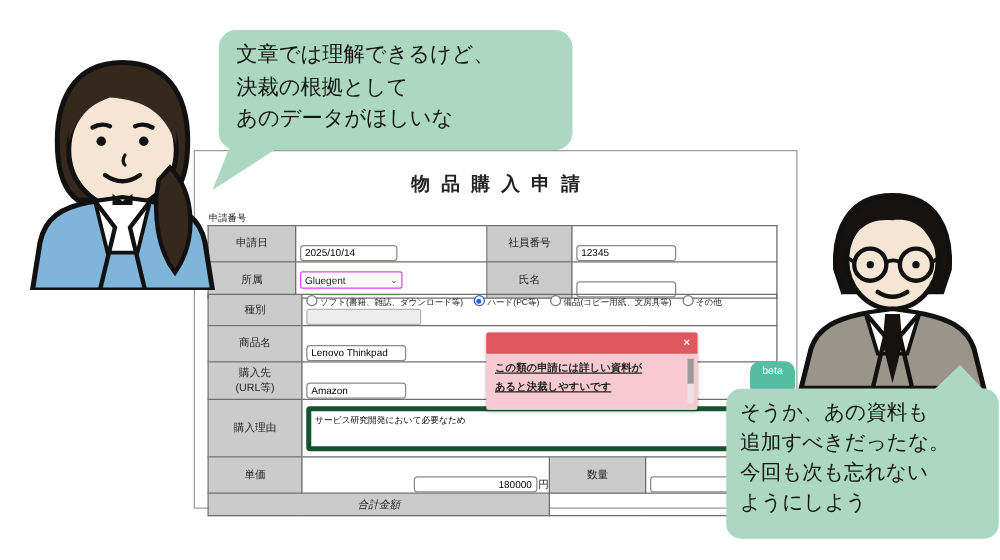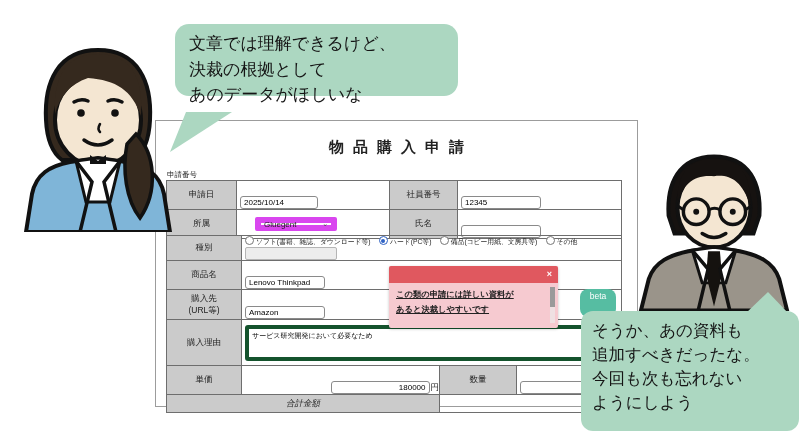--- a/index.html
+++ b/index.html
@@ -14,21 +14,21 @@
   .appnum{position:absolute;left:11px;top:49px;font-size:7.5px;color:#222;}
   table.tb{position:absolute;left:10px;border-collapse:collapse;table-layout:fixed;width:455px;}
   #t1{top:59px;} #t2{top:114px;}
   .tb td{border:1px solid #6e6e6e;font-size:8.5px;padding:0;vertical-align:middle;}
   .tb td.lab{background:#cbcbcb;text-align:center;color:#1c1c1c;}
   #t1 td{height:20px;}
   .inp{border:1px solid #8a8a8a;border-radius:3px;height:13px;font-size:8px;
        padding:0 3px;font-family:inherit;box-sizing:border-box;background:#fff;margin-left:3px;margin-top:15px;}
   .w78{width:78px;} .w80{width:80px;}
   .sel{display:inline-flex;justify-content:space-between;align-items:center;width:82px;height:14px;
-       border:6px solid #d946ef;border-radius:2px;font-size:8px;padding:0 3px;margin-left:18px;
+       border:1px solid #d946ef;border-radius:2px;font-size:8px;padding:0 3px;margin-left:3px;
        background:#fff;box-sizing:border-box;}
   .chev{font-size:7px;color:#444;}
   .r-kind{height:22px;} .r-prod{height:22px;} .r-vend{height:30px;}
   .r-reason{height:46px;} .r-price{height:21px;} .r-total{height:18px;font-style:italic;}
   .ropt{font-size:6.8px;margin-right:6px;white-space:nowrap;display:inline-block;}
   .radio{display:inline-block;width:7px;height:7px;border:1px solid #777;border-radius:50%;
          background:#fff;margin-right:2px;vertical-align:-1px;position:relative;}
   .radio.on{border-color:#2f62c4;}
   .radio.on::after{content:"";position:absolute;left:1.5px;top:1.5px;right:1.5px;bottom:1.5px;
          background:#2f62c4;border-radius:50%;}
@@ -46,26 +46,26 @@
   #popup{position:absolute;left:389px;top:266px;width:169px;height:62px;background:#f6cad0;
          border-radius:2px;box-shadow:0 1px 3px rgba(0,0,0,.25);z-index:3;}
   .popup-header{height:17px;background:#e0585f;border-radius:2px 2px 0 0;position:relative;}
   .popup-close{position:absolute;right:6px;top:3px;color:#fff;font-size:9px;font-weight:bold;line-height:10px;}
   .popup-body{padding:4px 16px 0 7px;font-size:8.3px;font-weight:bold;color:#222;
               line-height:1.75;white-space:pre-line;text-decoration:underline;}
   .popup-scroll{position:absolute;right:3px;top:21px;width:5px;height:36px;background:#efe0e2;}
   .popup-thumb{width:100%;height:20px;background:#9a9a9a;}
 
   
-  #beta{position:absolute;left:580px;top:289px;width:36px;height:28px;background:#56bda2;
+  #beta{position:absolute;left:600px;top:289px;width:36px;height:28px;background:#56bda2;
         border-radius:8px;color:#fff;font-size:8.5px;text-align:center;line-height:15px;z-index:4;}
 
   
   .bubble{position:absolute;background:#acd7c1;color:#151515;white-space:pre-line;box-sizing:border-box;z-index:6;}
-  #bubble-left{left:175px;top:24px;width:283px;height:72px;border-radius:14px;
+  #bubble-left{left:175px;top:24px;width:283px;height:96px;border-radius:14px;
                padding:7px 14px;font-size:17px;line-height:1.5;}
   #bubble-right{left:581px;top:311px;width:218px;height:120px;border-radius:12px;
                padding:7px 11px;font-size:16.5px;line-height:1.46;}
   .tail{position:absolute;z-index:6;}
   #tail-left{left:165px;top:110px;}
   #tail-right{left:738px;top:289px;}
 
   
   #woman{position:absolute;left:20px;top:42px;width:155px;height:190px;z-index:5;}
   #man{position:absolute;left:633px;top:150px;width:163px;height:161px;z-index:2;}

